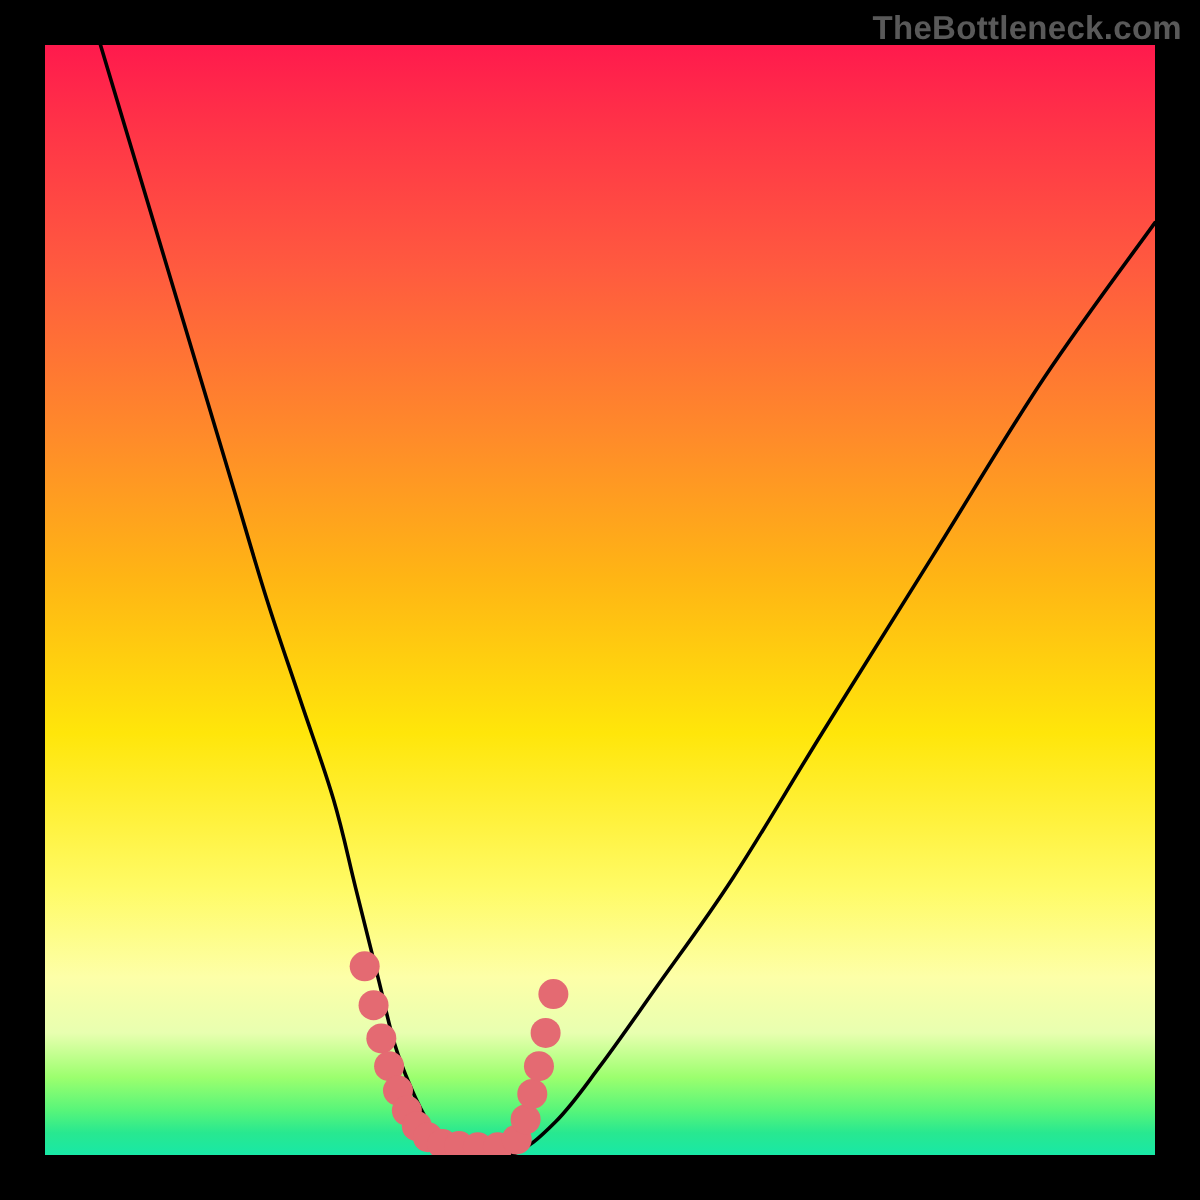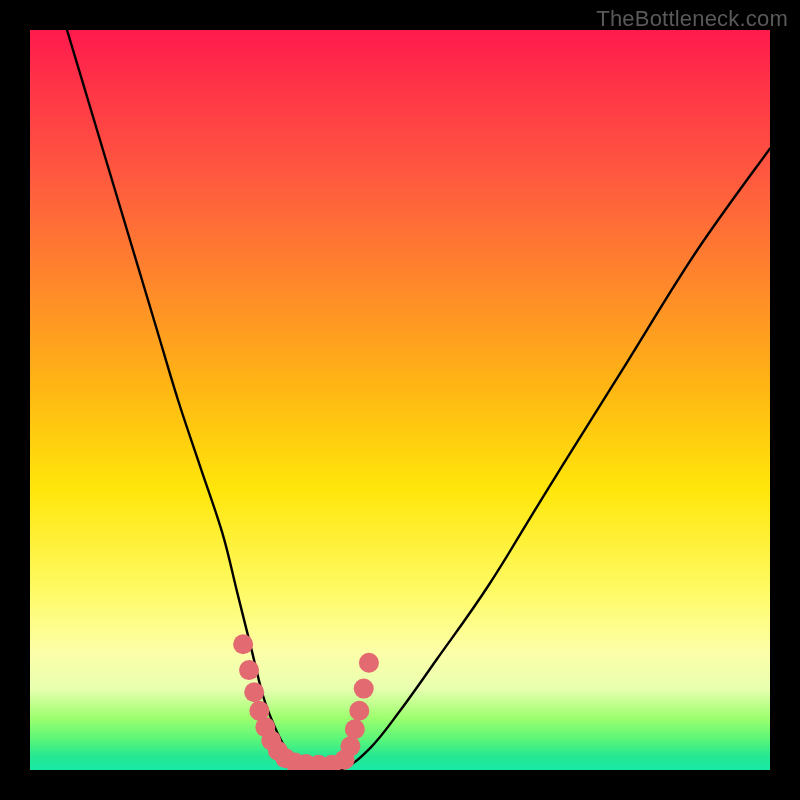--- a/index.html
+++ b/index.html
@@ -43,21 +43,21 @@
       #28e890 98%,
       #18e8a6 100%
     );
   }
   .watermark {
     position: absolute;
     top: 6px;
     right: 12px;
     color: #595959;
     font-size: 22px;
-    font-weight: 400;
+    font-weight: 700;
     letter-spacing: 0.2px;
     user-select: none;
   }
   svg.curve {
     position: absolute;
     inset: 0;
   }
 </style>
 </head>
 <body>

